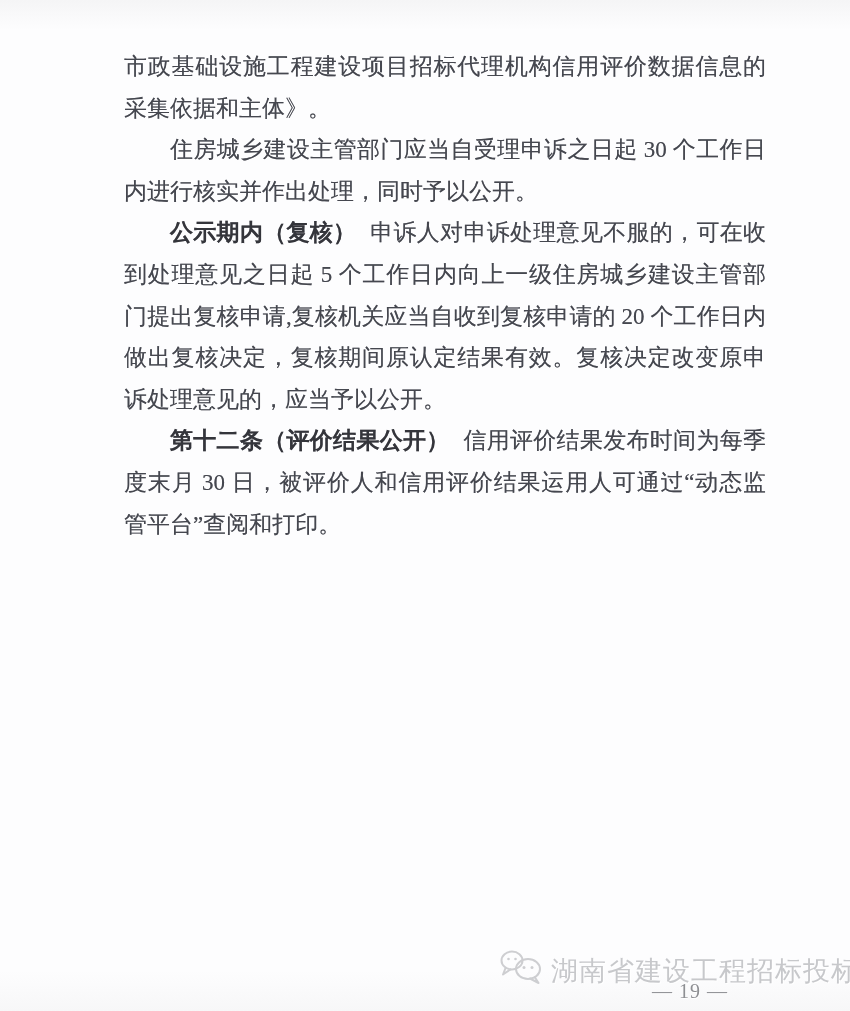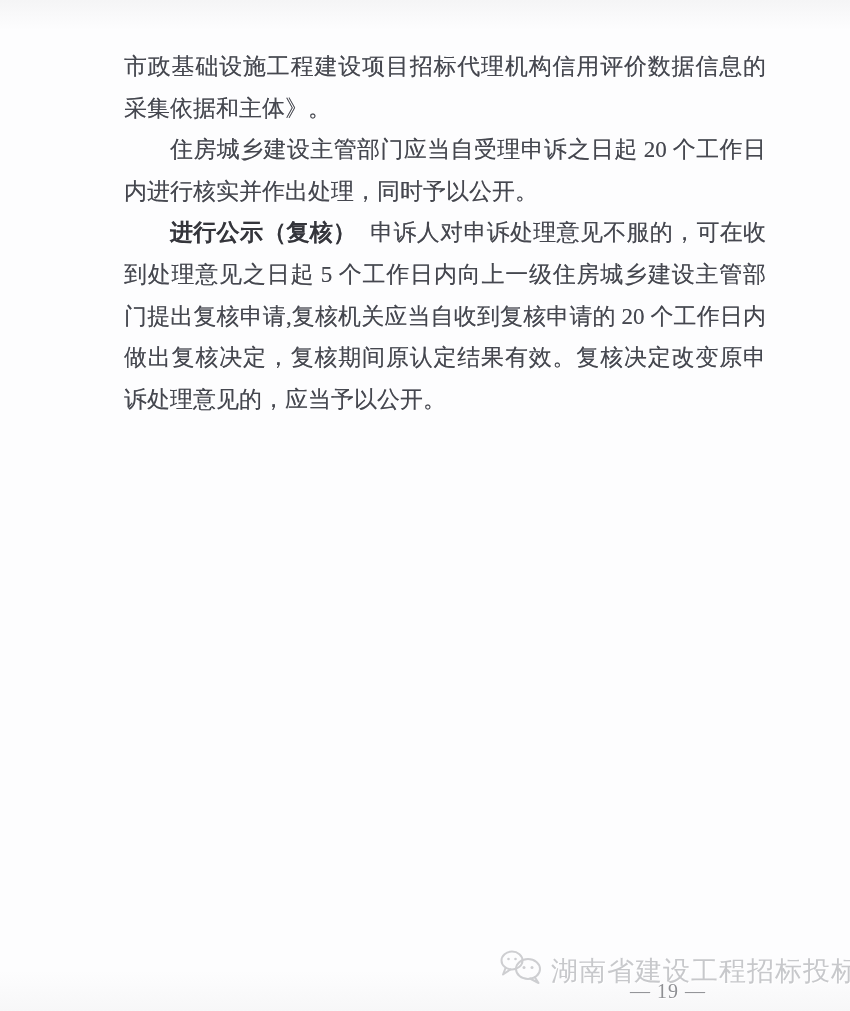--- a/index.html
+++ b/index.html
@@ -50,41 +50,44 @@
     white-space: nowrap;
     text-shadow: 1px 1px 0 #ffffff;
     user-select: none;
   }
   .logo-icon { flex: 0 0 auto; opacity: 0.9; }
   .page-number {
     position: absolute;
     top: 980px;
     left: 608px;
     width: 120px;
-    text-align: center;
+    text-align: right;
     color: #8e8f93;
     font-size: 20px;
     letter-spacing: 1px;
     text-shadow: 0.5px 0.5px 0 #ffffff;
   }
 </style>
 </head>
 <body>
 
 <div class="page">
 
   <div class="text-block">
     <p class="para">
       <span class="head"></span><span class="body-run">市政基础设施工程建设项目招标代理机构信用评价数据信息的采集依据和主体》。</span>
     </p>
     <p class="para indent">
-      <span class="head"></span><span class="body-run">住房城乡建设主管部门应当自受理申诉之日起 20 个工作日内进行核实并作出处理，同时予以公开。</span>
+      <span class="head"></span><span class="body-run">住房城乡建设主管部门应当自受理申诉之日起 30 个工作日内进行核实并作出处理，同时予以公开。</span>
     </p>
     <p class="para indent">
-      <span class="head">进行公示（复核）</span><span class="body-run">申诉人对申诉处理意见不服的，可在收到处理意见之日起 5 个工作日内向上一级住房城乡建设主管部门提出复核申请,复核机关应当自收到复核申请的 20 个工作日内做出复核决定，复核期间原认定结果有效。复核决定改变原申诉处理意见的，应当予以公开。</span>
+      <span class="head">公示期内（复核）</span><span class="body-run">申诉人对申诉处理意见不服的，可在收到处理意见之日起 5 个工作日内向上一级住房城乡建设主管部门提出复核申请,复核机关应当自收到复核申请的 20 个工作日内做出复核决定，复核期间原认定结果有效。复核决定改变原申诉处理意见的，应当予以公开。</span>
+    </p>
+    <p class="para indent">
+      <span class="head">第十二条（评价结果公开）</span><span class="body-run">信用评价结果发布时间为每季度末月 30 日，被评价人和信用评价结果运用人可通过“动态监管平台”查阅和打印。</span>
     </p>
   </div>
 
   <div class="footer-watermark">
     <span class="logo-icon">
       <svg width="48" height="38" viewBox="0 0 48 38" aria-hidden="true">
         <g fill="none" stroke="#c9cacd" stroke-width="2" stroke-linecap="round" stroke-linejoin="round">
           <ellipse cx="14" cy="12.5" rx="10.5" ry="9"></ellipse>
           <path d="M7.5 20.2 L5 26.5 L12.5 21.4"></path>
           <ellipse cx="30" cy="21" rx="12" ry="10"></ellipse>

